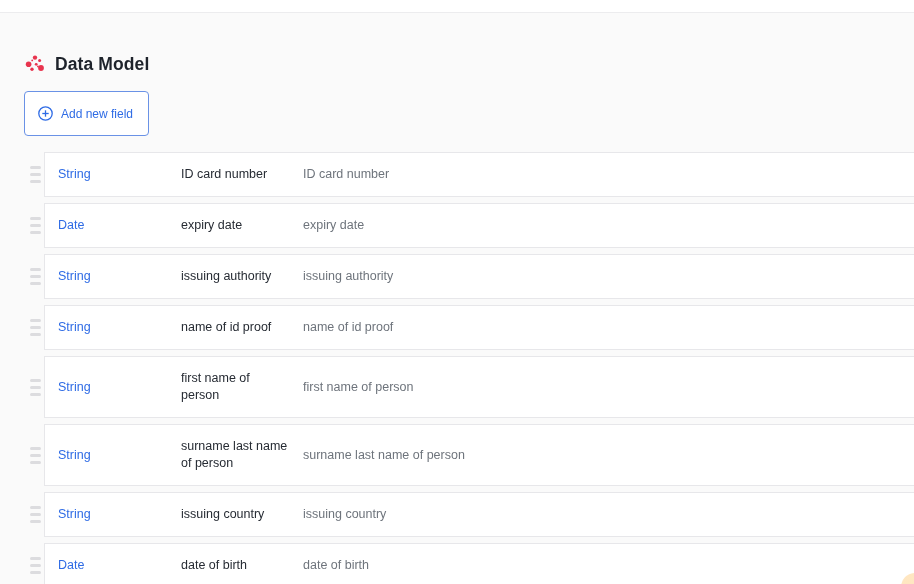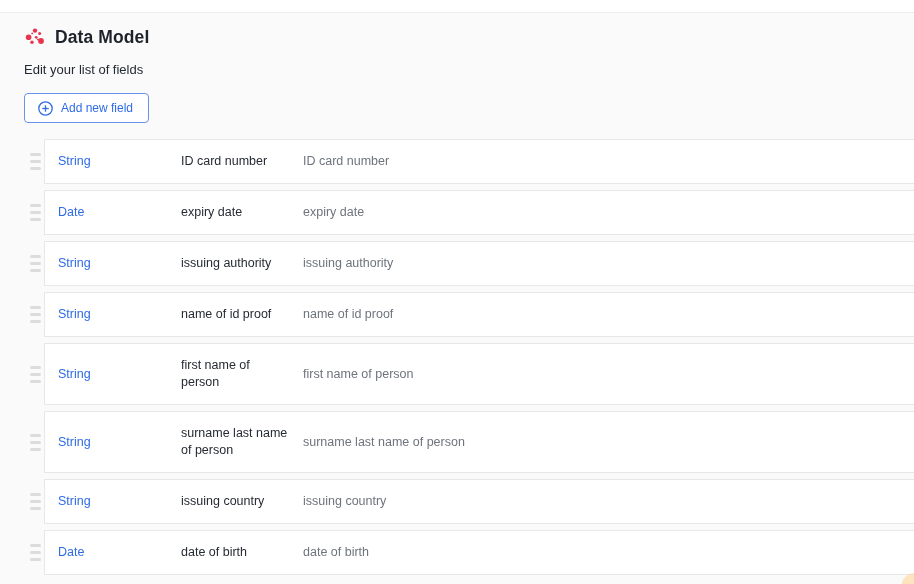--- a/index.html
+++ b/index.html
@@ -11,40 +11,40 @@
     overflow: hidden;
   }
   .topbar {
     height: 13px;
     background: #ffffff;
     border-bottom: 1px solid #ececee;
   }
   .content { padding-left: 24px; }
 
   .title-row {
-    margin-top: 13px;
+    margin-top: 40px;
     display: flex;
     align-items: center;
     gap: 9px;
   }
   .logo-icon { width: 22px; height: 22px; display: inline-block; }
   .page-title {
     font-size: 17.5px;
     font-weight: 700;
     color: #1e232b;
     letter-spacing: 0.1px;
   }
   .subtitle {
     margin-top: 14px;
     font-size: 13px;
     color: #242a33;
   }
   .add-btn {
     margin-top: 16px;
-    height: 30px;
+    height: 45px;
     display: inline-flex;
     align-items: center;
     gap: 8px;
     padding: 0 15px 0 13px;
     background: #ffffff;
     border: 1px solid #6a92e6;
     border-radius: 4px;
     color: #2e6be5;
     font-size: 12px;
     font-family: "Liberation Sans", sans-serif;
@@ -129,21 +129,20 @@
           <circle cx="8" cy="16.2" r="1.7"></circle>
           <circle cx="15.6" cy="7.6" r="1.5"></circle>
           <circle cx="8.2" cy="7.4" r="0.9"></circle>
           <circle cx="13.9" cy="13.4" r="0.9"></circle>
         </g>
       </svg>
     </span>
     <h1 class="page-title">Data Model</h1>
   </div>
 
-  <div class="subtitle">Edit your list of fields</div>
 
   <button class="add-btn">
     <span>
       <svg width="15" height="15" viewBox="0 0 15 15">
         <circle cx="7.5" cy="7.5" r="6.7" fill="none" stroke="#2e6be5" stroke-width="1.3"></circle>
         <line x1="7.5" y1="4.3" x2="7.5" y2="10.7" stroke="#2e6be5" stroke-width="1.3"></line>
         <line x1="4.3" y1="7.5" x2="10.7" y2="7.5" stroke="#2e6be5" stroke-width="1.3"></line>
       </svg>
     </span>
     <span>Add new field</span>

